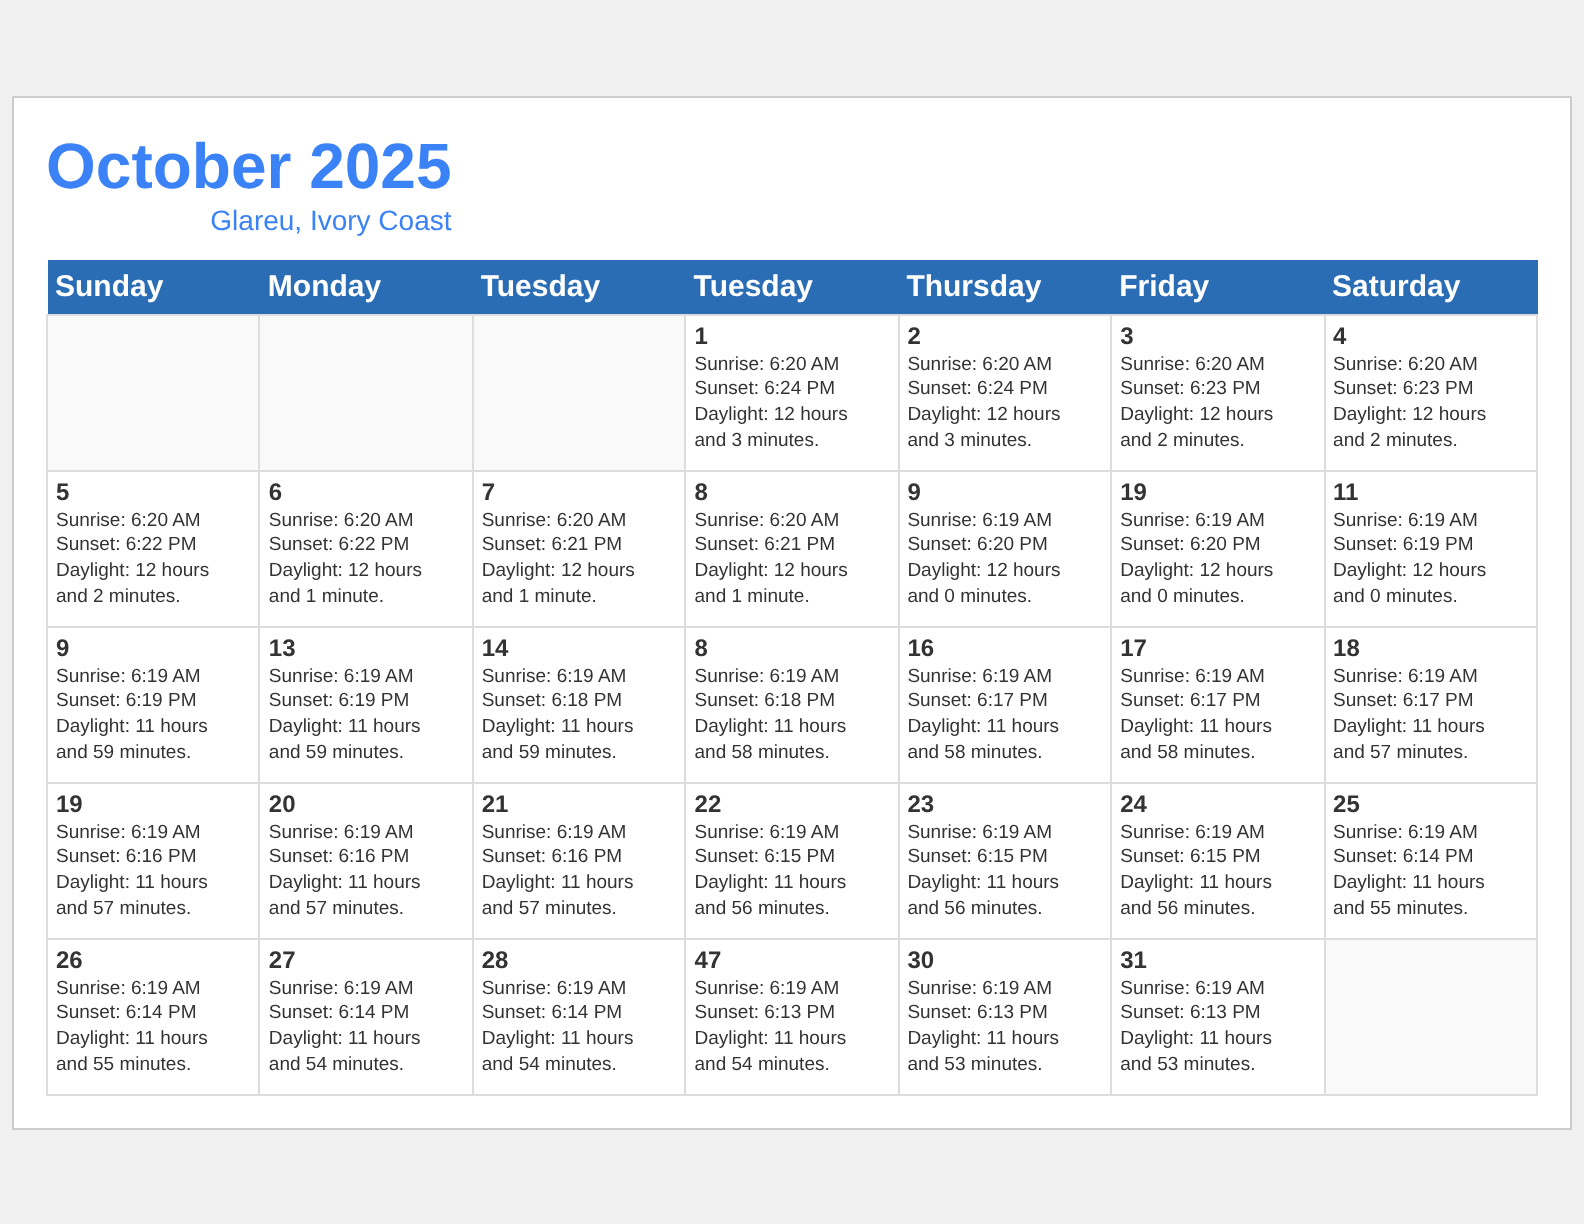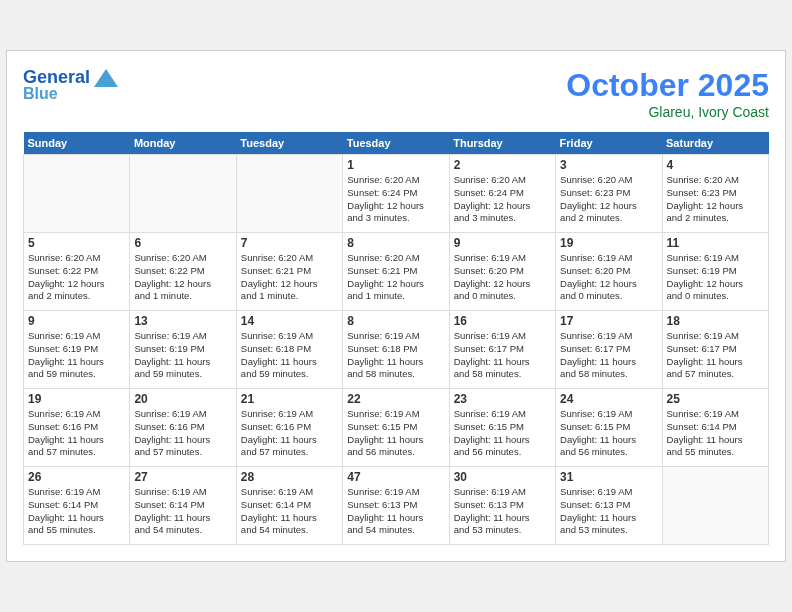--- a/index.html
+++ b/index.html
@@ -40,33 +40,33 @@
     .title-section {
       text-align: right;
     }
     .month-title {
       font-size: 32px;
       font-weight: bold;
       color: #3b82f6;
     }
     .location {
       font-size: 14px;
-      color: #15803d;
+      color: #3b82f6;
     }
     .calendar-table {
       width: 100%;
       border-collapse: collapse;
       font-size: 10px;
     }
     .calendar-table th {
       background-color: #2a6db5;
       color: white;
       padding: 5px 4px;
       text-align: left;
-      font-size: 11px;
+      font-size: 15px;
       font-weight: bold;
     }
     .calendar-table td {
       border: 1px solid #ddd;
       padding: 3px 4px;
       vertical-align: top;
       width: calc(100% / 7);
       height: 78px;
     }
     .day-number {
@@ -82,33 +82,20 @@
     }
     .empty-cell {
       background: #f9f9f9;
     }
   </style>
 </head>
 <body>
 
 <div class="calendar-container">
   <div class="header">
-    <div class="logo">
-      <div style="display:flex;flex-direction:column;align-items:flex-start;">
-        <div style="display:flex;align-items:center;">
-          <span class="logo-text">
-            <span>General</span>
-          </span>
-          <svg width="26" height="22" viewBox="0 0 26 22" style="margin-left:2px;">
-            <polygon points="2,20 14,2 26,20" fill="#4a9fd4"></polygon>
-          </svg>
-        </div>
-        <span class="logo-text" style="color:#4a9fd4;font-size:16px;margin-top:-4px;">Blue</span>
-      </div>
-    </div>
     <div class="title-section">
       <div class="month-title">October 2025</div>
       <div class="location">Glareu, Ivory Coast</div>
     </div>
   </div>
 
   <table class="calendar-table">
     <thead>
       <tr>
       <th>Sunday</th>

